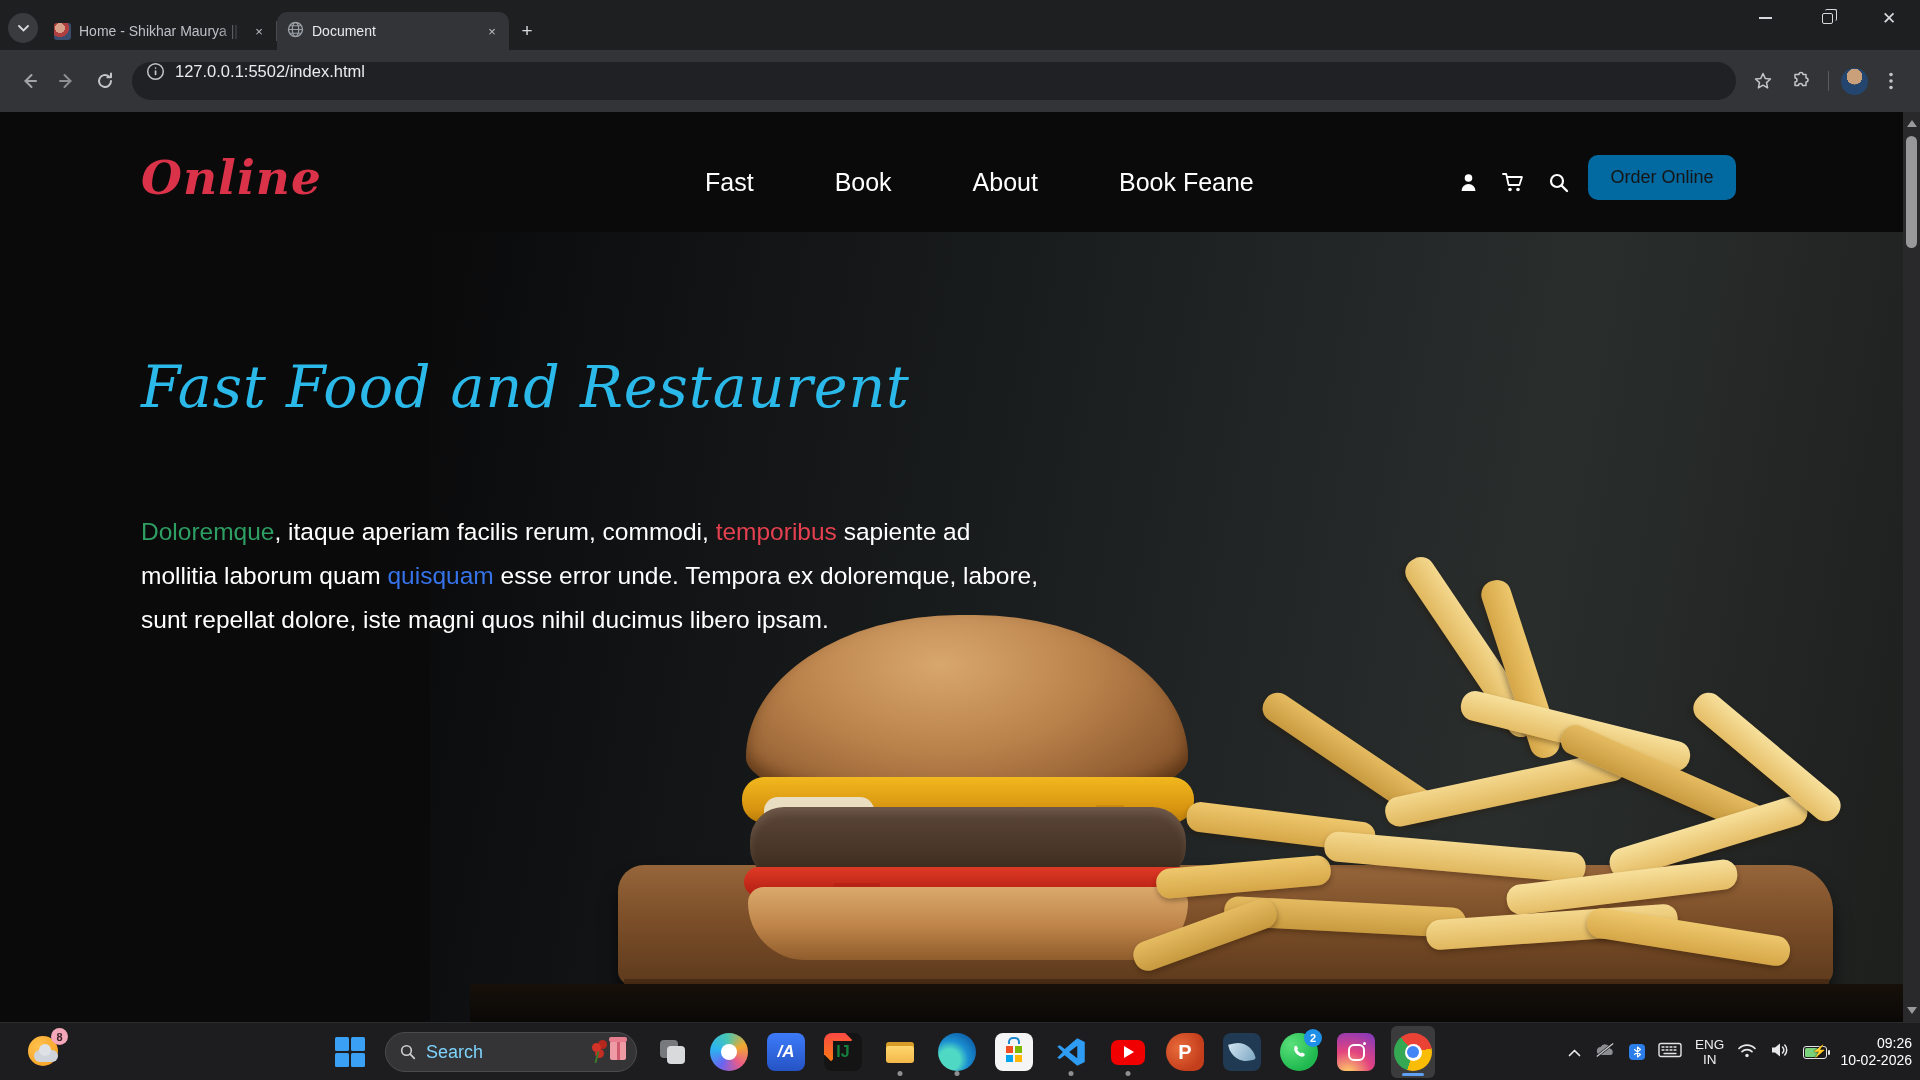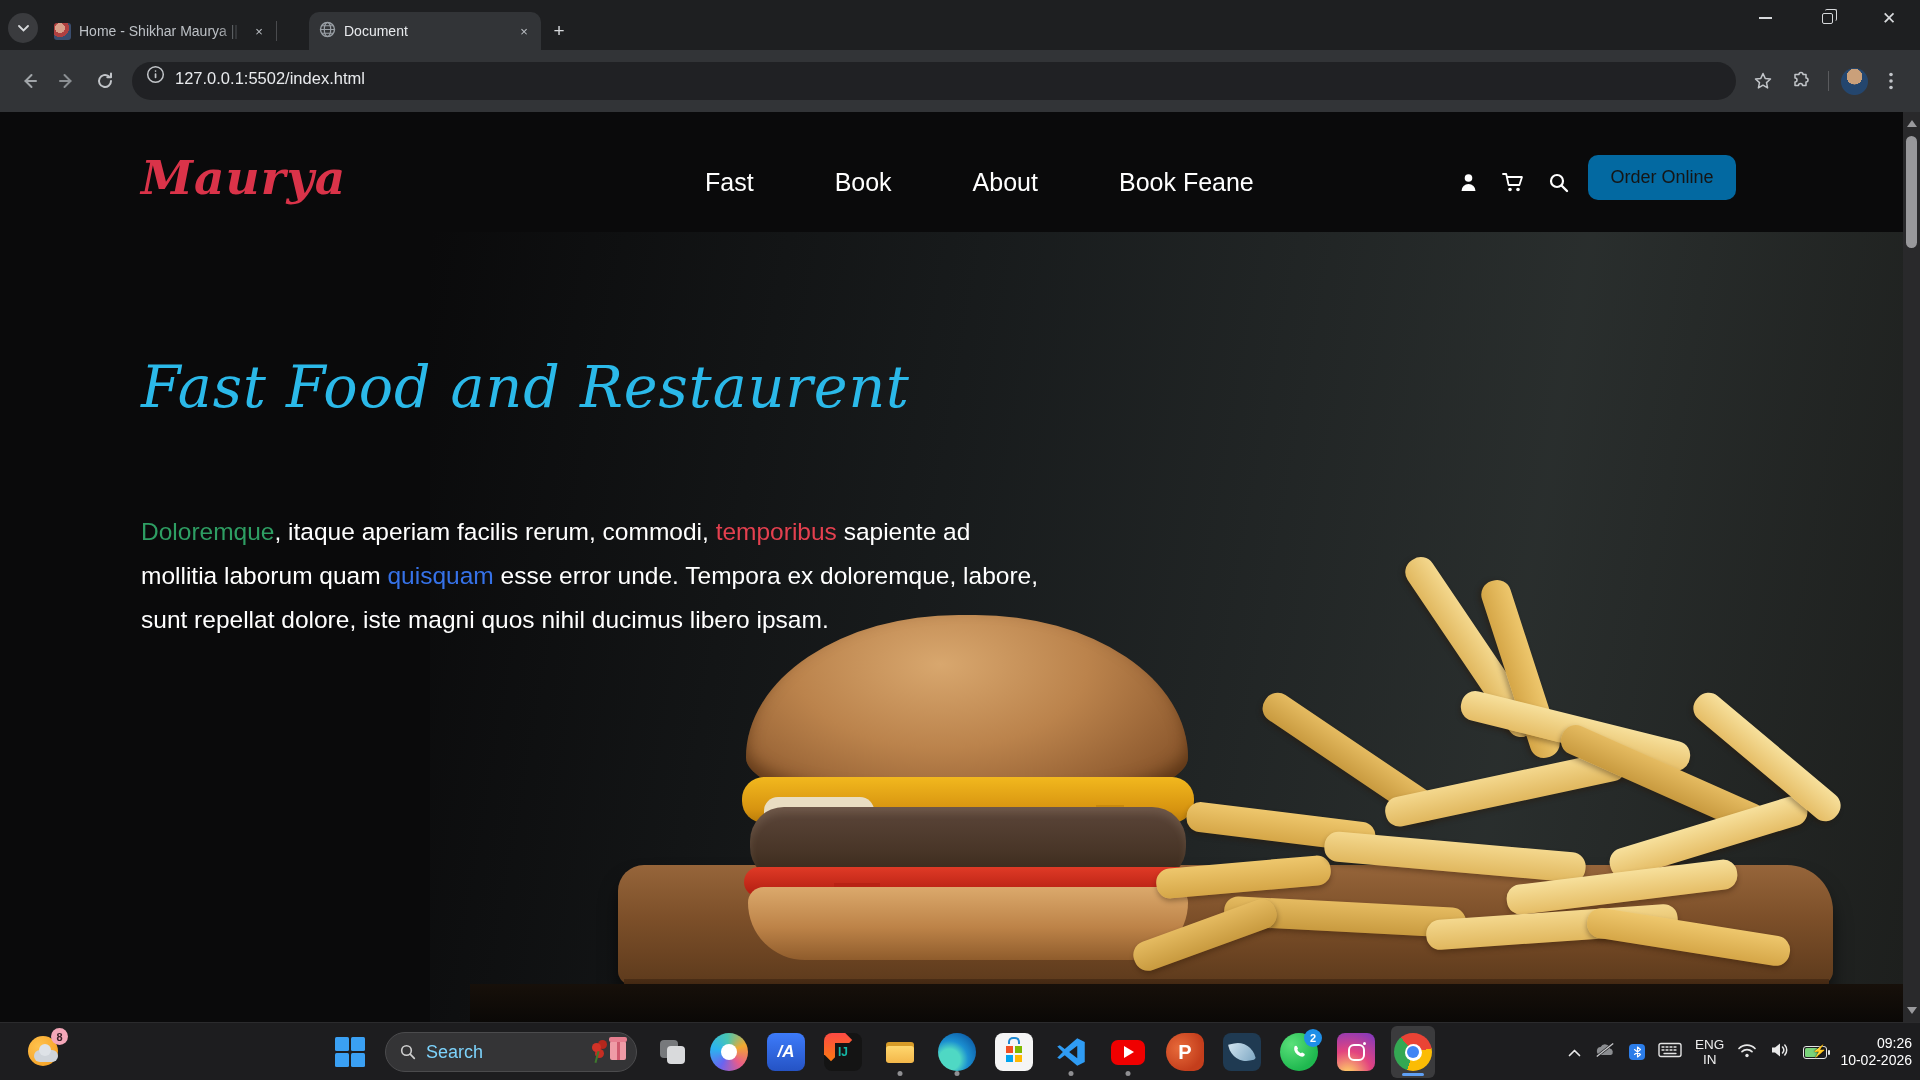--- a/index.html
+++ b/index.html
@@ -2,36 +2,36 @@
 <html><head>
 <meta charset="utf-8">
 <style>
   * { margin:0; padding:0; box-sizing:border-box; }
   html,body { width:1920px; height:1080px; overflow:hidden; background:#000; font-family:"Liberation Sans", sans-serif; }
 
   
   .tabstrip { position:relative; height:50px; background:#1e1f21; display:flex; align-items:flex-end; }
   .tab-search-chevron { width:30px; height:30px; border-radius:50%; background:#3a3b3e; color:#d7d9dc; display:flex; align-items:center; justify-content:center; font-size:13px; margin:0 6px 7px 8px; cursor:pointer; }
   .tab { height:38px; width:232px; display:flex; align-items:center; gap:8px; padding:0 8px 0 10px; border-radius:10px 10px 0 0; color:#bdc1c6; font-size:14px; position:relative; }
-  .tab.active { background:#323437; color:#e8eaed;margin-left:32px; }
+  .tab.active { background:#323437; color:#e8eaed; }
   .tab .title { flex:1; white-space:nowrap; overflow:hidden; -webkit-mask-image:linear-gradient(90deg,#000 85%,transparent); mask-image:linear-gradient(90deg,#000 85%,transparent); }
   .tab .close { width:18px; height:18px; border-radius:50%; display:flex; align-items:center; justify-content:center; font-size:13px; color:#bdc1c6; }
   .favicon-photo { width:17px; height:17px; border-radius:3px; background:radial-gradient(circle at 35% 30%, #d9a08a 0 30%, #b04040 31% 55%, #3a4d6e 56% 100%); flex:0 0 auto; }
   .tab-divider { width:1px; height:20px; background:#4a4b4e; margin-bottom:9px; }
   .newtab-btn { width:28px; height:28px; border-radius:50%; display:flex; align-items:center; justify-content:center; color:#d7d9dc; font-size:19px; margin:0 0 5px 4px; }
   .win-controls { position:absolute; right:0; top:0; height:50px; display:flex; }
   .win-btn { width:62px; height:36px; display:flex; align-items:center; justify-content:center; }
   .win-min-glyph { width:13px; height:2px; background:#d7d9dc; }
   .win-restore-glyph { width:11px; height:11px; border:1.4px solid #d7d9dc; border-radius:2px; position:relative; }
   .win-restore-glyph:before { content:""; position:absolute; left:2px; top:-4.5px; width:11px; height:11px; border:1.4px solid #d7d9dc; border-left:none; border-bottom:none; border-radius:2px; }
   .win-close-glyph { color:#d7d9dc; font-size:17px; line-height:1; }
 
   .toolbar { height:62px; background:#323437; display:flex; align-items:center; padding:0 10px; }
   .tool-icon { width:38px; height:38px; border-radius:50%; display:flex; align-items:center; justify-content:center; flex:0 0 auto; }
-  .addressbar { flex:1; height:38px; background:#202124; border-radius:19px; display:flex; align-items:flex-end; padding:12px 14px; gap:10px; margin:0 8px; }
+  .addressbar { flex:1; height:38px; background:#202124; border-radius:19px; display:flex; align-items:flex-start; padding:0 14px; gap:10px; margin:0 8px; }
   .url-text { color:#e8eaed; font-size:16.5px; }
   .toolbar-sep { width:1px; height:20px; background:#5a5b5e; margin:0 8px; }
   .avatar { width:27px; height:27px; border-radius:50%; background:radial-gradient(circle at 50% 32%, #caa07a 0 34%, #24466e 35% 100%); margin:0 4px; }
 
   
   .page { position:relative; height:910px; background:#0a0a0b; overflow:hidden; }
   .page-backdrop { position:absolute; left:430px; top:120px; right:17px; bottom:0;
     background:linear-gradient(100deg, rgba(10,10,11,0) 0%, rgba(28,32,33,.85) 38%, rgba(43,48,47,.95) 72%, rgba(30,32,30,.95) 100%); }
   .floor { position:absolute; left:470px; right:17px; top:872px; height:38px; background:linear-gradient(180deg,#17100a,#0a0806); }
 
@@ -118,21 +118,21 @@
   .app { position:relative; width:44px; height:52px; display:flex; align-items:center; justify-content:center; border-radius:6px; }
   .app .dot { position:absolute; bottom:2px; left:50%; transform:translateX(-50%); width:5px; height:5px; border-radius:50%; background:#8f8f92; }
   .app.active-app { background:#3b3b3d; }
   .app.active-app .underline { position:absolute; bottom:2px; left:50%; transform:translateX(-50%); width:22px; height:3px; border-radius:2px; background:#5fa0f5; }
   .ic { width:38px; height:38px; border-radius:8px; display:flex; align-items:center; justify-content:center; position:relative; }
   .ic-taskview .b { position:absolute; left:7px; top:7px; width:18px; height:18px; border-radius:4px; background:#77797c; }
   .ic-taskview .f { position:absolute; left:14px; top:13px; width:18px; height:18px; border-radius:4px; background:#d9dadc; }
   .ic-copilot { border-radius:50%; background:conic-gradient(from 210deg, #6a64f0, #2bb3f0, #49c7b2, #f0a830, #e85c8a, #6a64f0); }
   .ic-copilot:after { content:""; width:16px; height:16px; border-radius:50%; background:#fff; }
   .ic-aapp { background:linear-gradient(180deg,#3d7bfa,#2553c4); color:#fff; font-size:17px; font-style:italic; font-weight:bold; }
-  .ic-intellij { background:#141414; color:#14b8a6; font-size:12px; font-weight:bold; overflow:hidden; }
+  .ic-intellij { background:#141414; color:#15803d; font-size:16px; font-weight:bold; overflow:hidden; }
   .ic-intellij:before { content:""; position:absolute; left:-8px; top:-8px; width:30px; height:30px; background:linear-gradient(135deg,#fe315d,#f97a12); transform:rotate(45deg); }
   .ic-intellij span { position:relative; background:#141414; padding:2px 3px; }
   .ic-explorer .back { position:absolute; left:5px; top:9px; width:28px; height:20px; border-radius:3px; background:#d79b28; }
   .ic-explorer .front { position:absolute; left:5px; top:13px; width:28px; height:17px; border-radius:3px; background:linear-gradient(180deg,#ffd76e,#f3b74a); }
   .ic-edge { border-radius:50%; background:radial-gradient(circle at 30% 70%, #4fd8c4 0 28%, #1b8fd0 50%, #0c59a4 85%); }
   .ic-store { background:#f5f5f5; }
   .ic-store .handle { position:absolute; top:4px; left:13px; width:12px; height:7px; border:2.5px solid #1e88d2; border-bottom:none; border-radius:5px 5px 0 0; }
   .ic-store .grid { position:absolute; top:13px; left:11px; width:16px; height:16px; display:grid; grid-template-columns:7px 7px; grid-template-rows:7px 7px; gap:2px; }
   .ic-store .grid i:nth-child(1){background:#f25022;} .ic-store .grid i:nth-child(2){background:#7fba00;}
   .ic-store .grid i:nth-child(3){background:#00a4ef;} .ic-store .grid i:nth-child(4){background:#ffb900;}
@@ -274,21 +274,21 @@
       <div class="fry fc1"></div>
       <div class="fry fc4"></div>
       <div class="fry fc3"></div>
     <div class="fry fc1"></div>
       <div class="fry fc2"></div>
       <div class="fry fc3"></div>
       <div class="fry fc4"></div>
   </div>
   <div class="floor"></div>
 
-  <div class="logo">Maurya</div>
+  <div class="logo">Online</div>
   <nav class="site-nav">
     <a href="#">Fast</a>
     <a href="#">Book</a>
     <a href="#">About</a>
     <a href="#">Book Feane</a>
   </nav>
   <div class="hdr-icons">
     <span>
       <svg width="21" height="21" viewBox="0 0 21 21">
           <circle cx="10.5" cy="6" r="3.8" fill="#fff"></circle>

